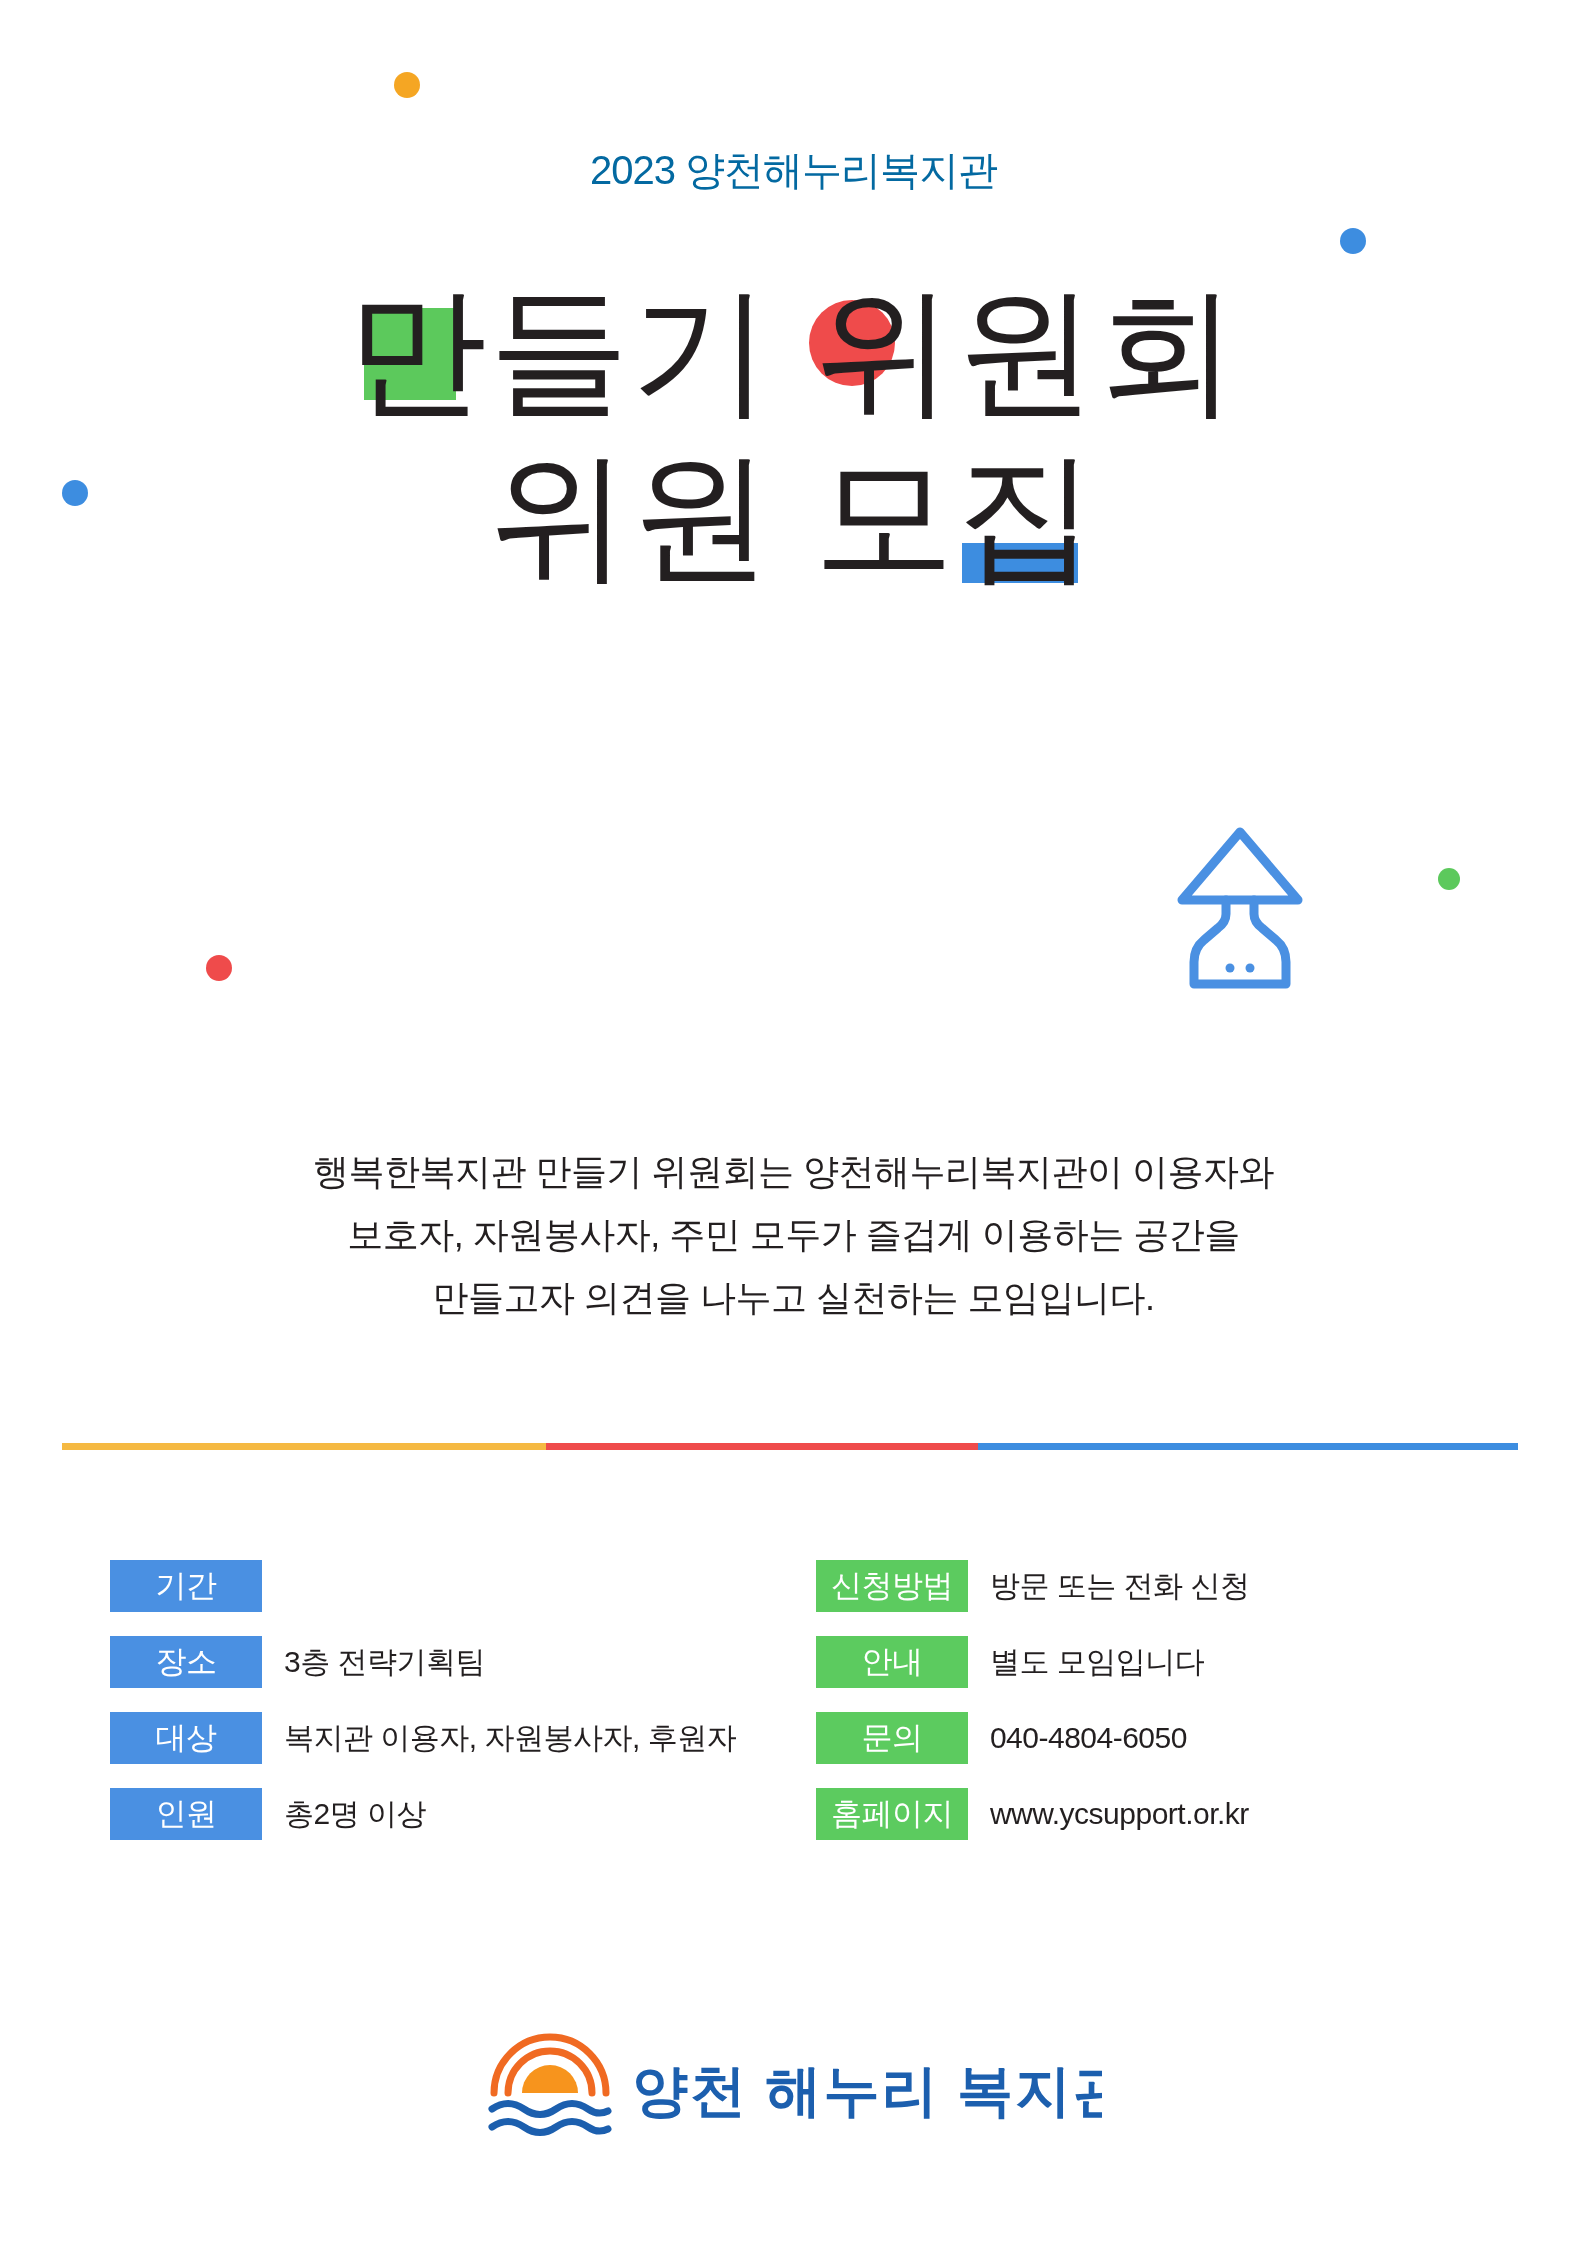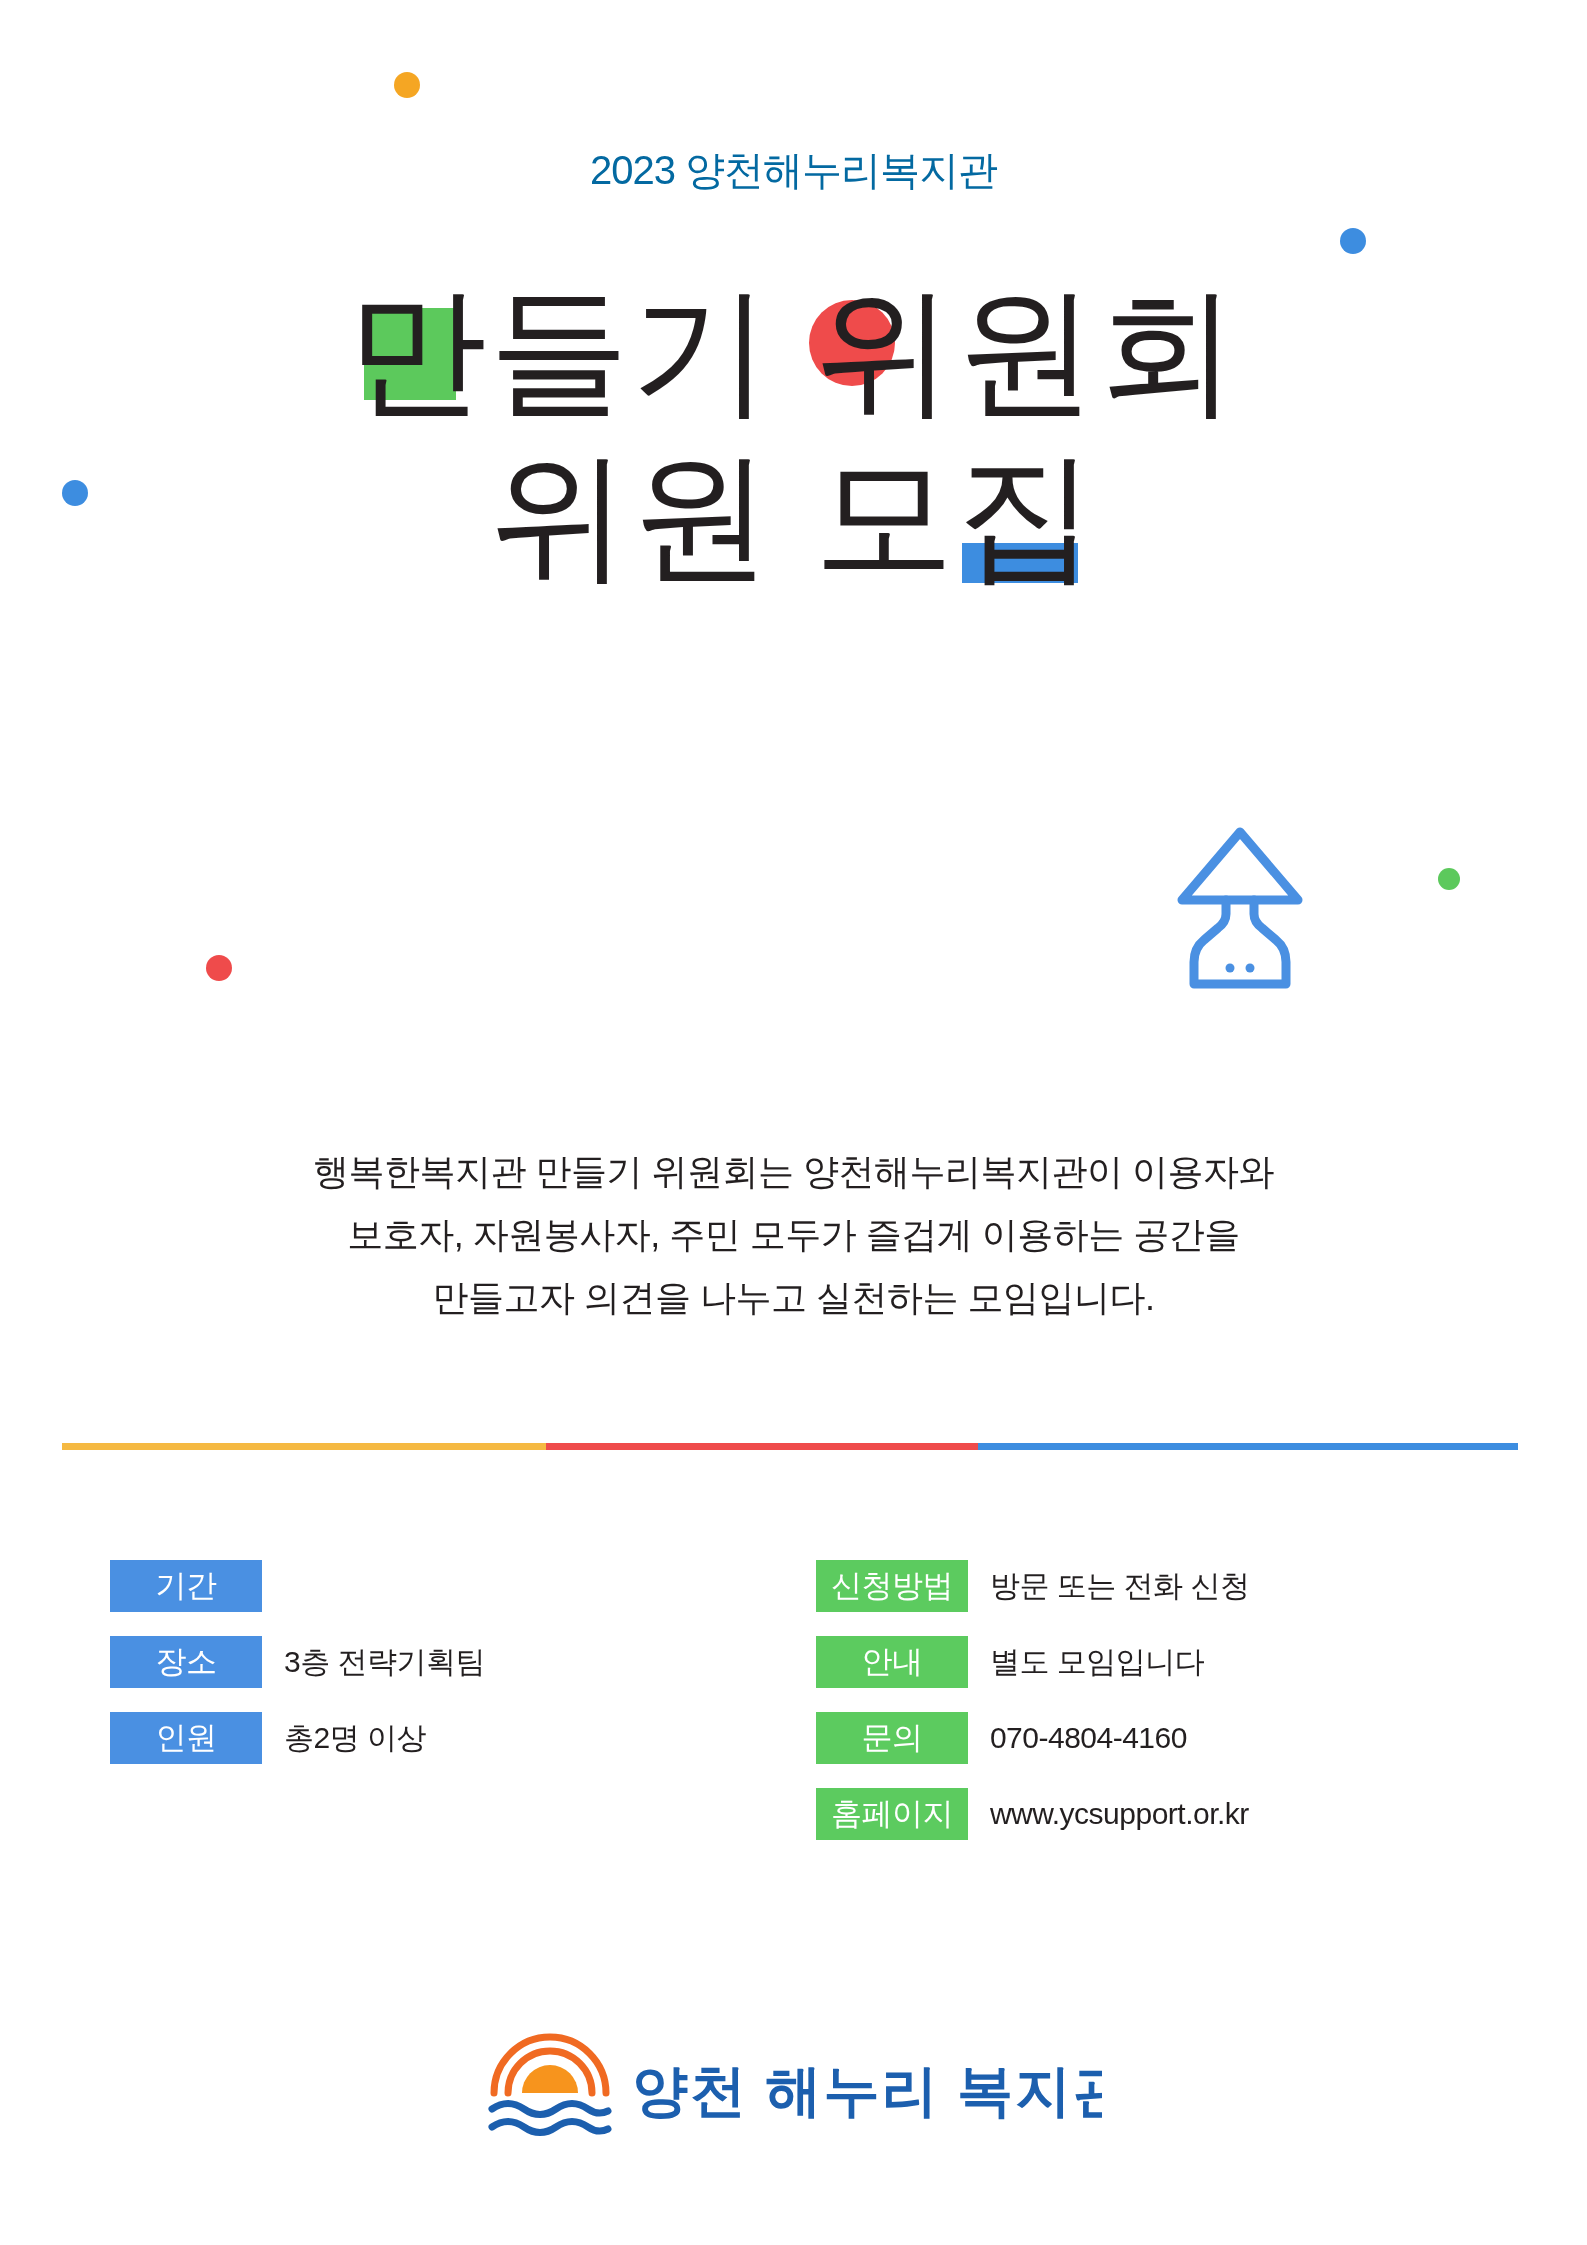--- a/index.html
+++ b/index.html
@@ -215,37 +215,41 @@
 <div class="info-wrap">
   <div class="info-col left">
     <div class="info-row">
       <div class="chip blue">기간</div>
     </div>
     <div class="info-row">
       <div class="chip blue">장소</div>
       <div class="info-val">3층 전략기획팀</div>
     </div>
     <div class="info-row">
+      <div class="chip blue">대상</div>
+      <div class="info-val">복지관 이용자, 자원봉사자, 후원자</div>
+    </div>
+    <div class="info-row">
       <div class="chip blue">인원</div>
       <div class="info-val">총2명 이상</div>
     </div>
   </div>
 
   <div class="info-col right">
     <div class="info-row">
       <div class="chip green">신청방법</div>
       <div class="info-val">방문 또는 전화 신청</div>
     </div>
     <div class="info-row">
       <div class="chip green">안내</div>
       <div class="info-val">별도 모임입니다</div>
     </div>
     <div class="info-row">
       <div class="chip green">문의</div>
-      <div class="info-val">070-4804-4160</div>
+      <div class="info-val">040-4804-6050</div>
     </div>
     <div class="info-row">
       <div class="chip green">홈페이지</div>
       <div class="info-val">www.ycsupport.or.kr</div>
     </div>
   </div>
 </div>
 
 <div class="logo">
   <div class="logo-mark">

